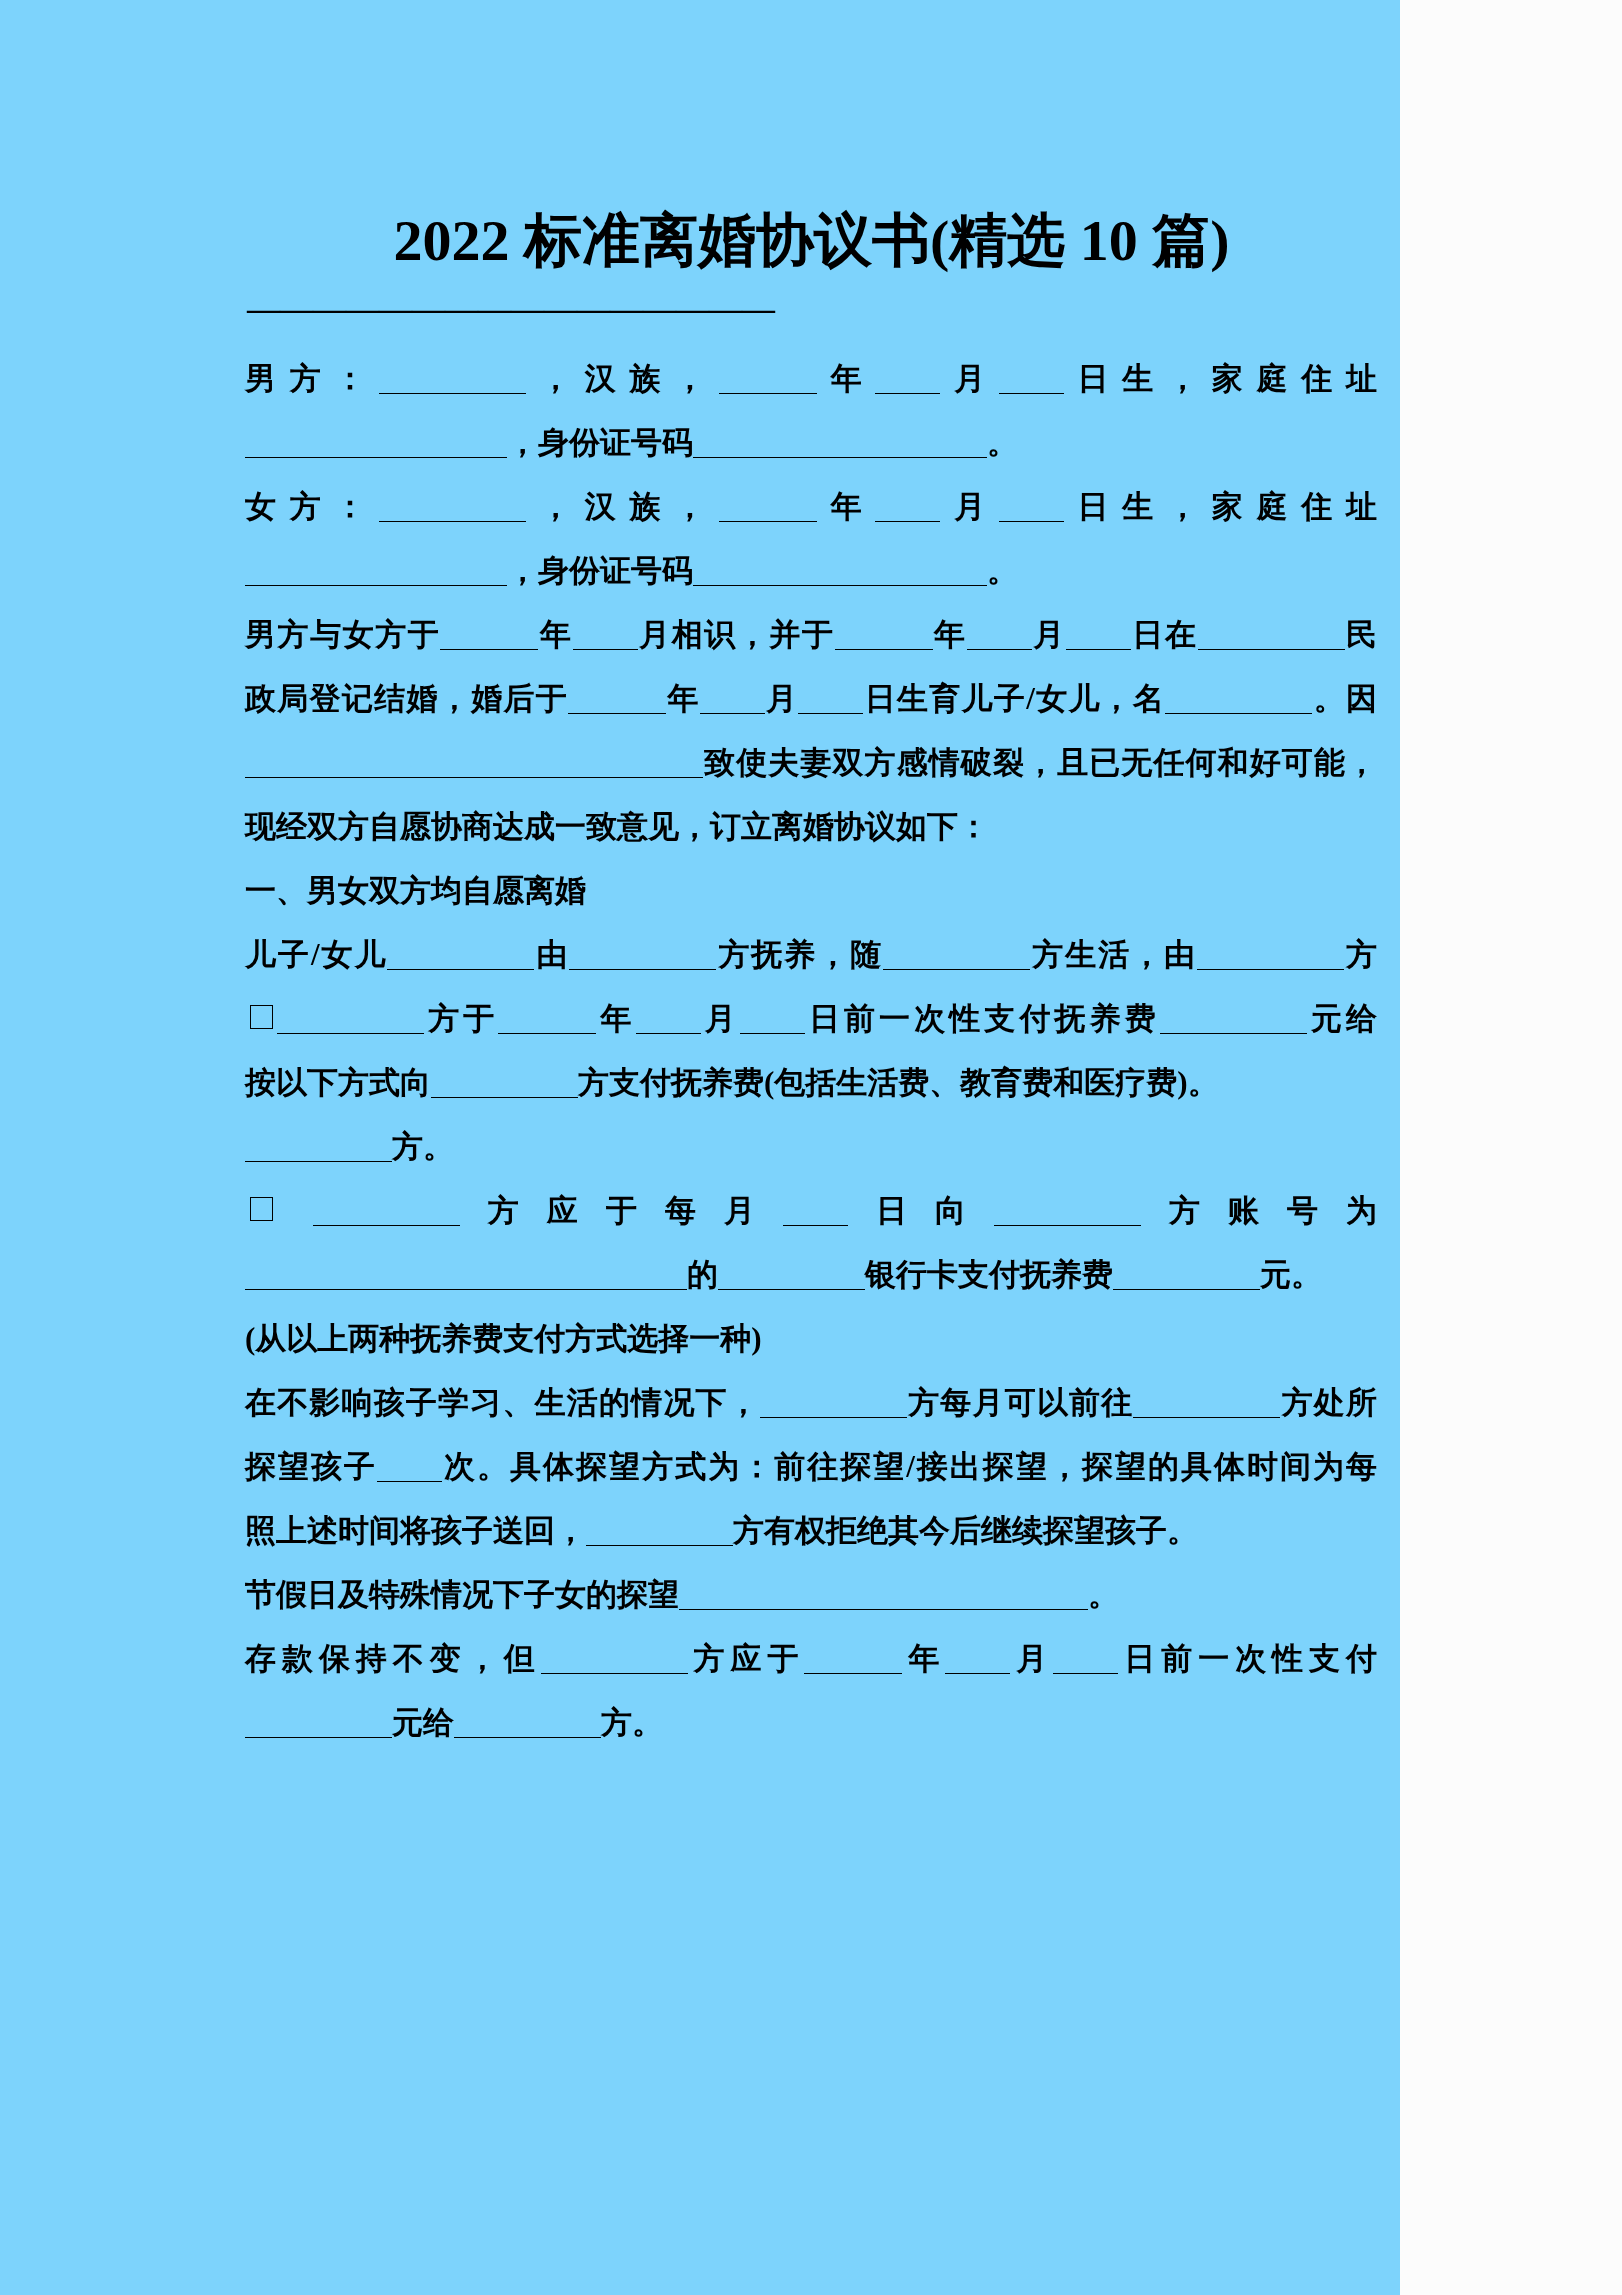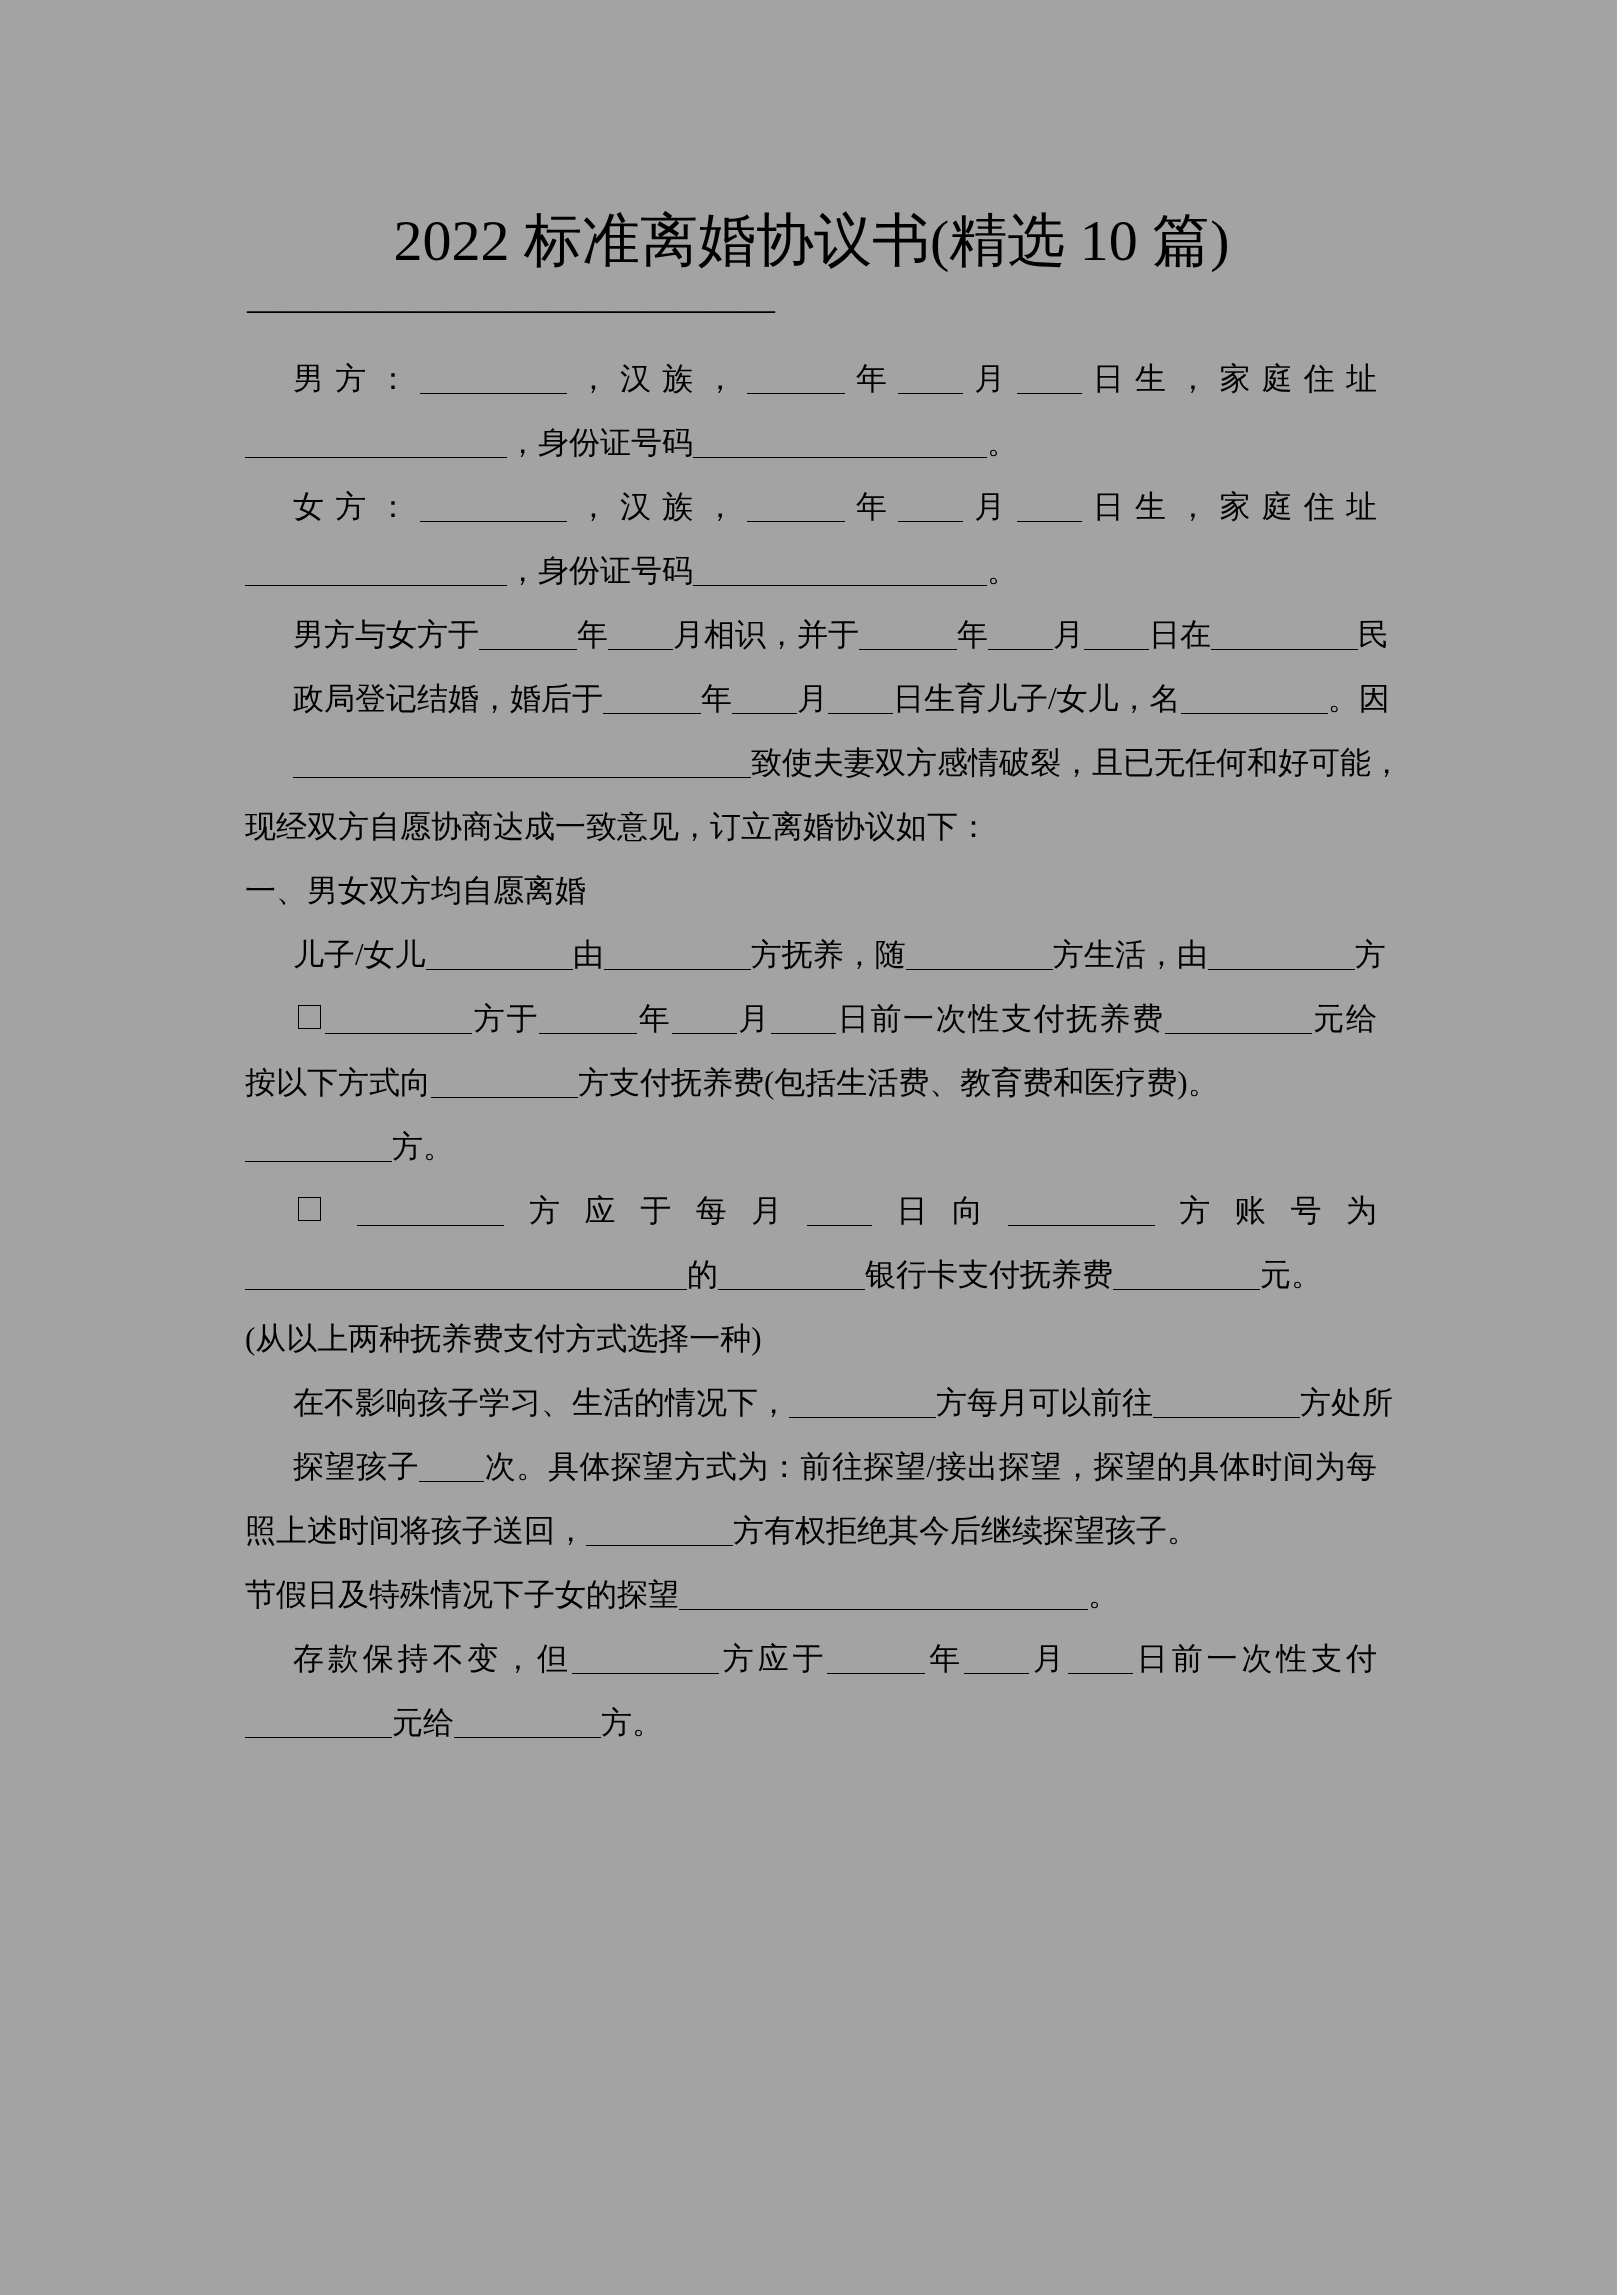--- a/index.html
+++ b/index.html
@@ -1,23 +1,24 @@
 <!DOCTYPE html>
 <html style="font-size:10.5px"><head>
 <meta charset="utf-8">
 <style>
   html, body { margin: 0; padding: 0; background: #fcfcfc; }
   .page {
     position: relative;
-    width: 1617px;
+    width: 1400px;
     height: 2295px;
-    background: #a3a3a3;
+    background: #7dd3fc;
     color: #000;
     font-family: "Liberation Serif", "DejaVu Serif", serif;
     overflow: hidden;
+    font-weight: bold;
   }
   .title {
     position: absolute;
     left: 0;
     top: 208px;
     width: 1623px;
     text-align: center;
     font-size: 58px;
     line-height: 65px;
     white-space: nowrap;
@@ -36,21 +37,21 @@
     left: 245px;
     top: 347px;
     width: 1132px;
     font-size: 31px;
   }
   .ln {
     height: 64px;
     line-height: 64px;
     white-space: nowrap;
   }
-  .ln.j { text-align: justify; text-align-last: justify; margin-left: 48px; }
+  .ln.j { text-align: justify; text-align-last: justify; }
   .ln.l { text-align: center; text-align-last: left; }
   .b {
     display: inline-block;
     height: 0;
     border-bottom: 1.3px solid #000;
     vertical-align: -4.6px;
   }
   .w4 { width: 65px; }
   .w6 { width: 98px; }
   .w9 { width: 147px; }

